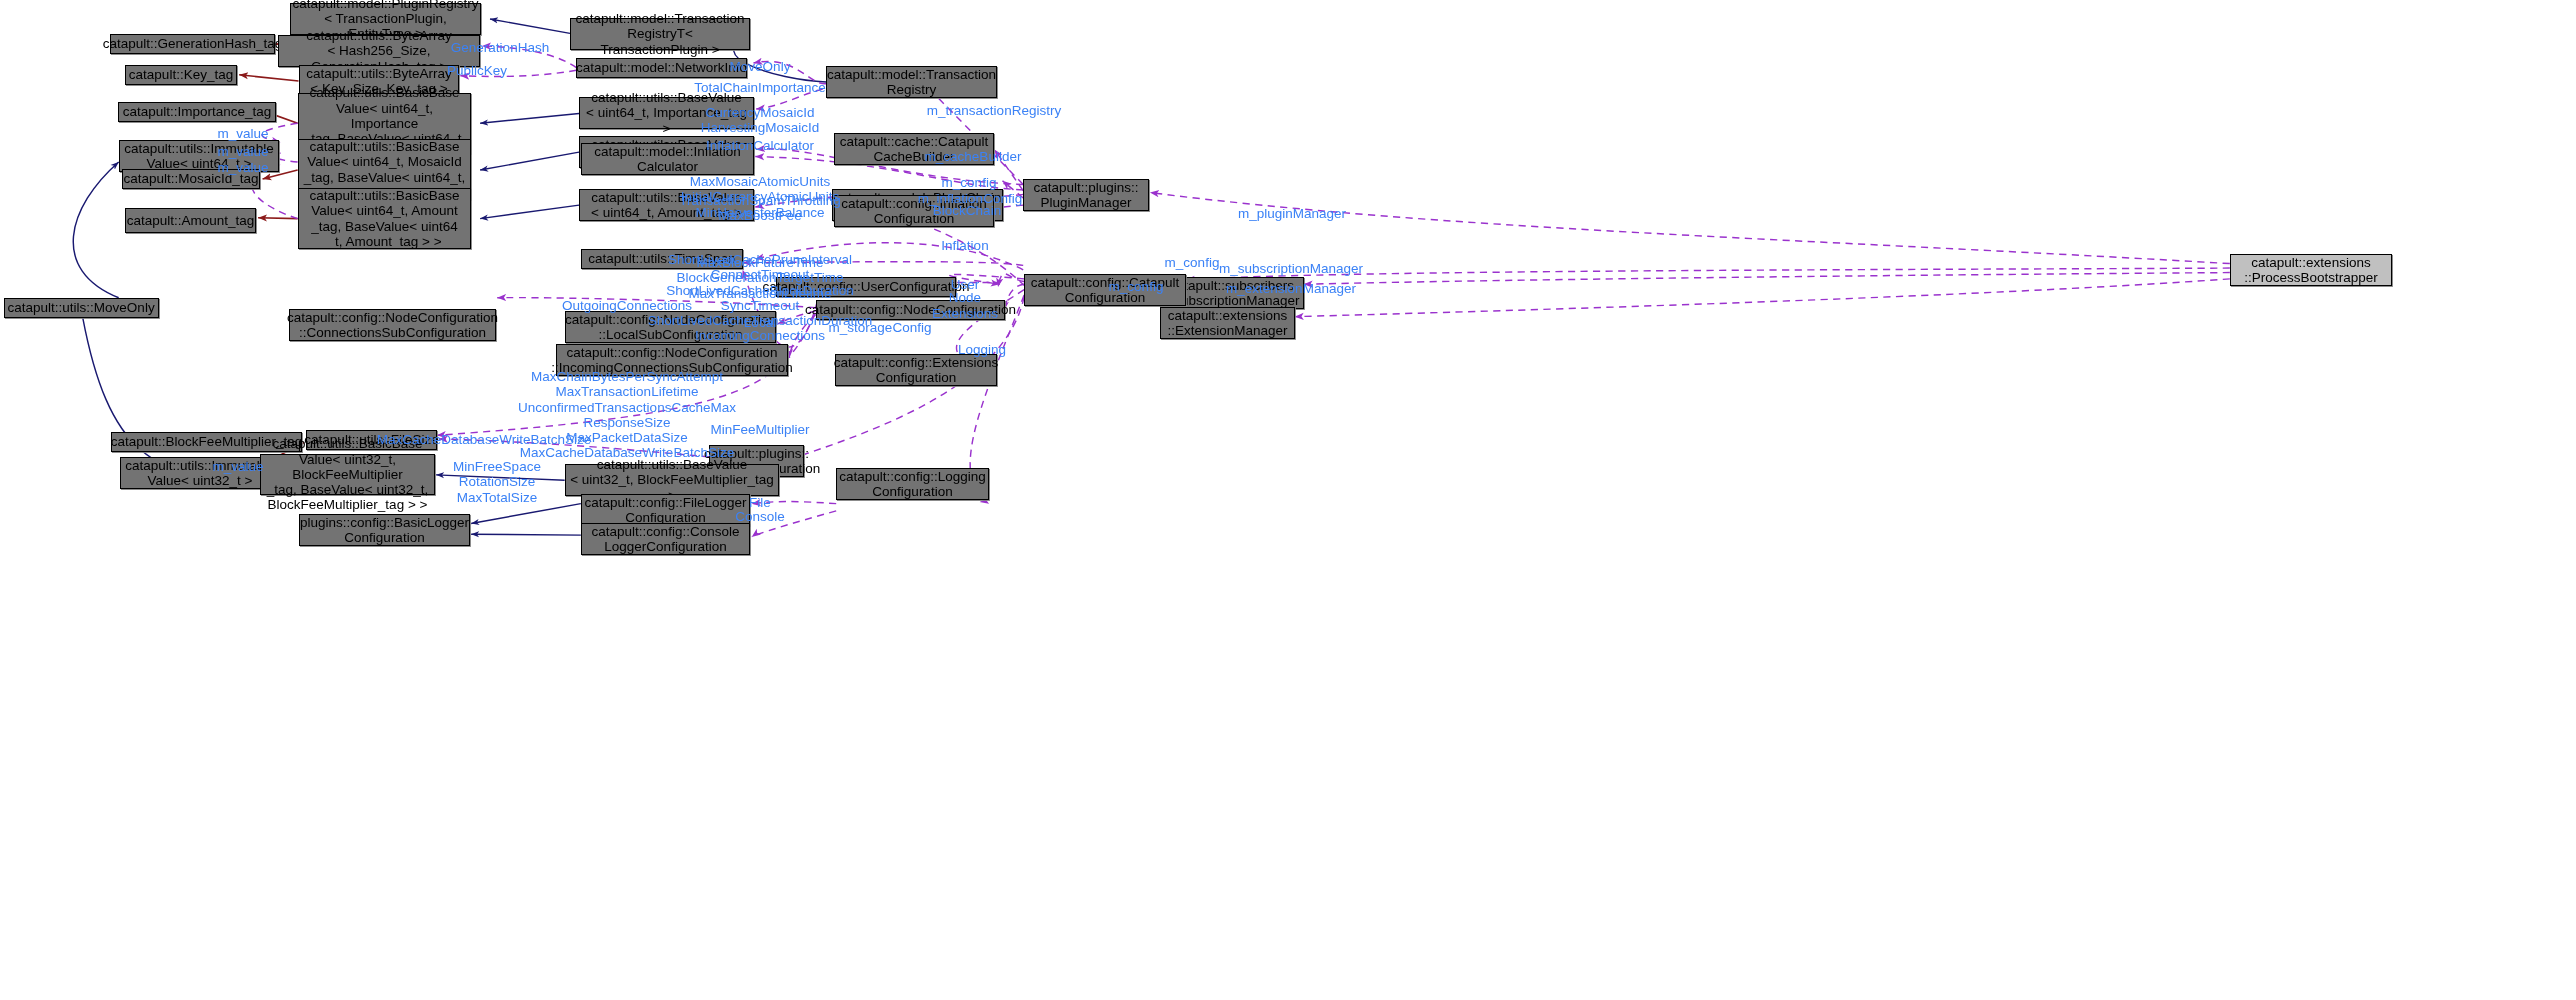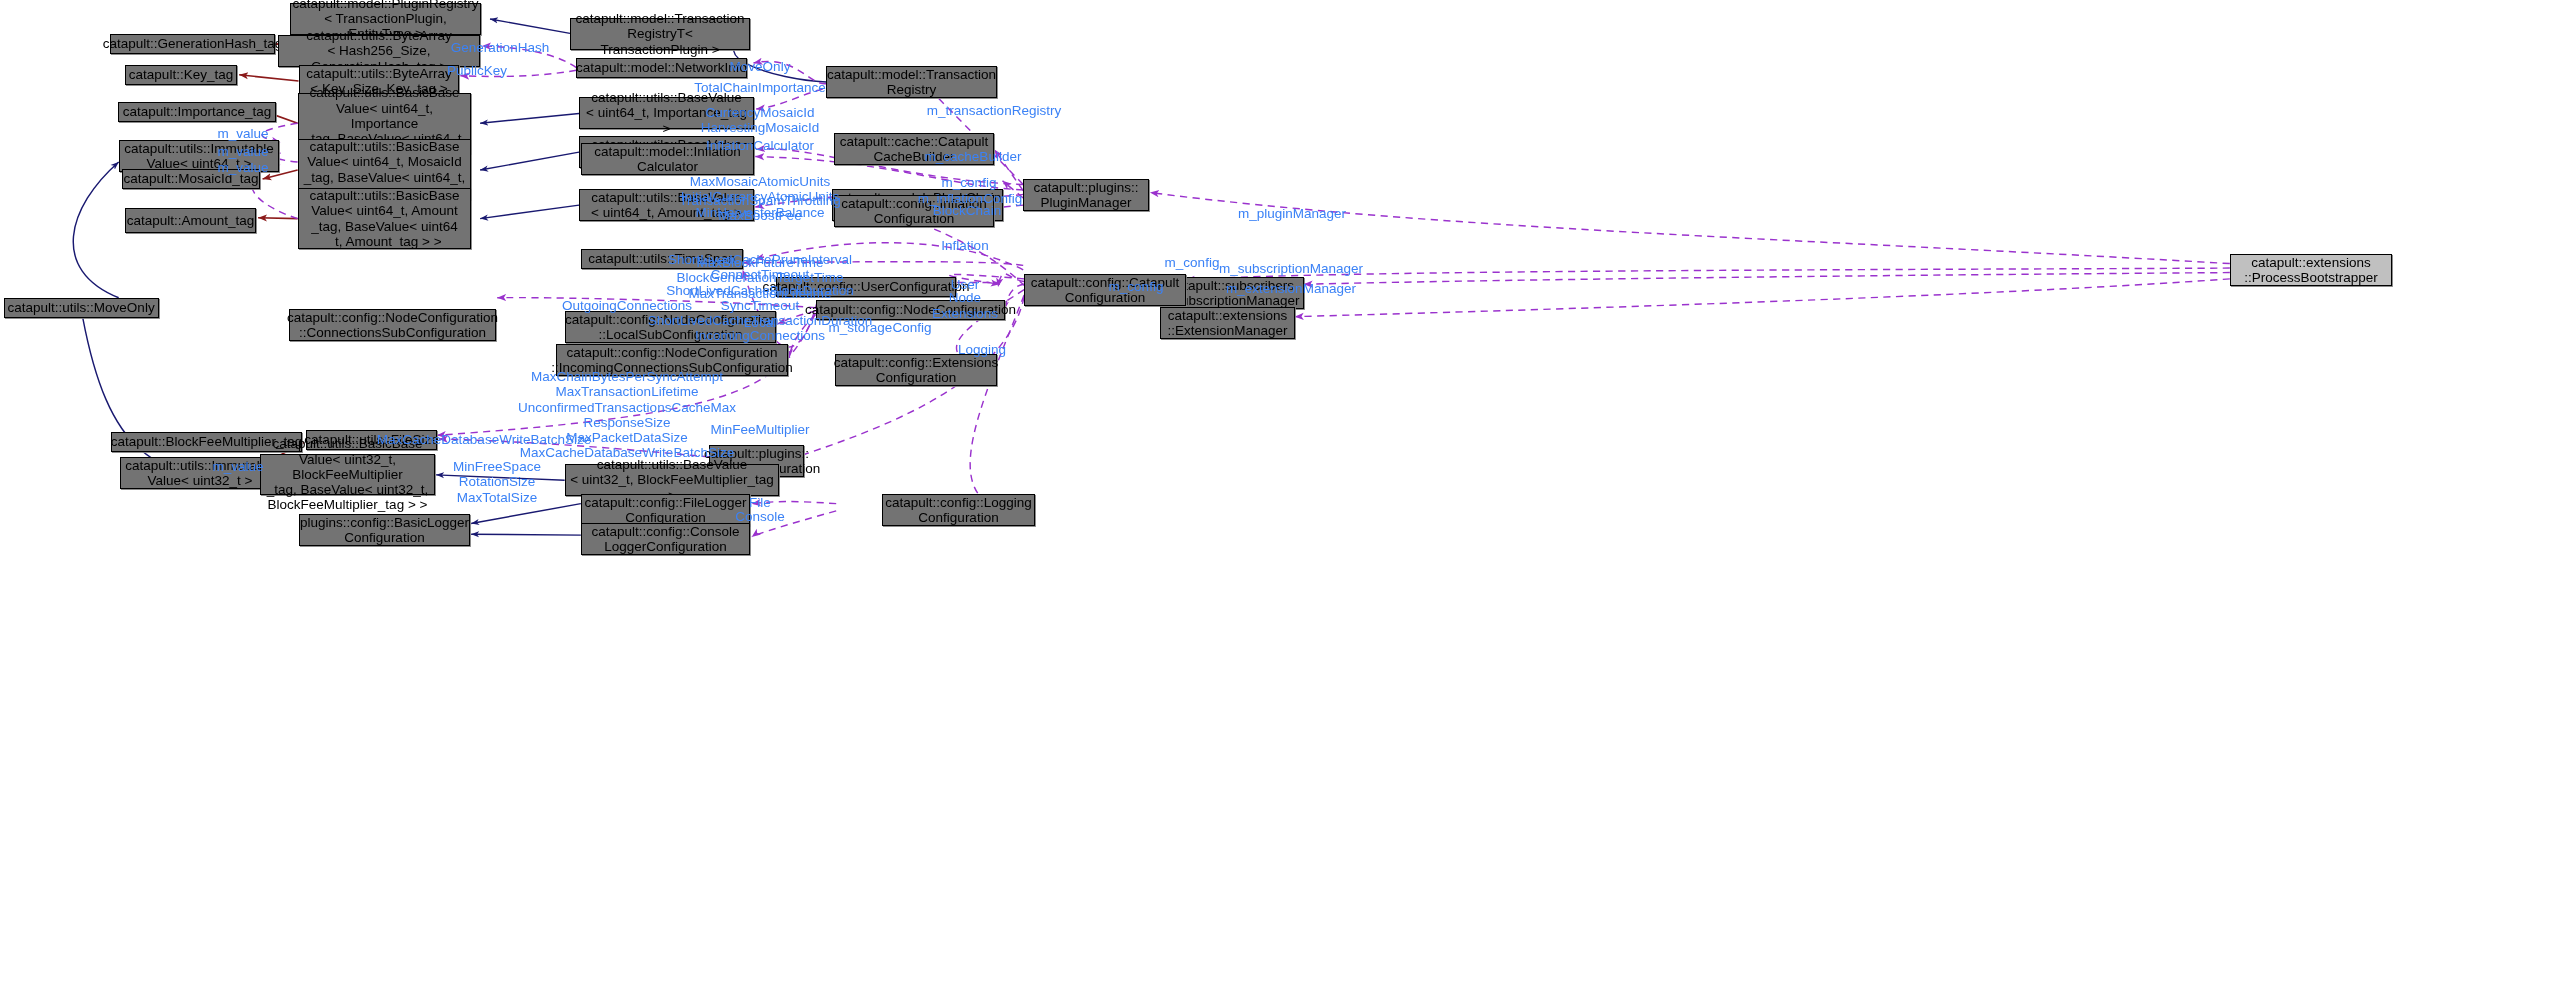--- a/index.html
+++ b/index.html
@@ -212,21 +212,21 @@
 Value&lt; uint32_t &gt;</span></div>
       <div class="node" style="left: 260px; top: 454px; width: 175px; height: 41px;"><span>catapult::utils::BasicBase
 Value&lt; uint32_t, BlockFeeMultiplier
 _tag, BaseValue&lt; uint32_t, BlockFeeMultiplier_tag &gt; &gt;</span></div>
       <div class="node" style="left: 709px; top: 445px; width: 95px; height: 32px;"><span>catapult::plugins::
 StorageConfiguration</span></div>
       <div class="node" style="left: 565px; top: 464px; width: 214px; height: 32px;"><span>catapult::utils::BaseValue
 &lt; uint32_t, BlockFeeMultiplier_tag &gt;</span></div>
       <div class="node" style="left: 581px; top: 494px; width: 169px; height: 32px;"><span>catapult::config::FileLogger
 Configuration</span></div>
-      <div class="node" style="left: 836px; top: 494px; width: 153px; height: 32px; margin-left: 46px;"><span>catapult::config::Logging
+      <div class="node" style="left: 836px; top: 468px; width: 153px; height: 32px;"><span>catapult::config::Logging
 Configuration</span></div>
       <div class="node" style="left: 299px; top: 514px; width: 171px; height: 32px;"><span>plugins::config::BasicLogger
 Configuration</span></div>
       <div class="node" style="left: 581px; top: 523px; width: 169px; height: 32px;"><span>catapult::config::Console
 LoggerConfiguration</span></div>
     </div>
   <div id="labels-layer">
       <div class="edge-label" style="left: 500px; top: 40px;">GenerationHash</div>
       <div class="edge-label" style="left: 477px; top: 63px;">PublicKey</div>
       <div class="edge-label" style="left: 760px; top: 59px;">MoveOnly</div>

